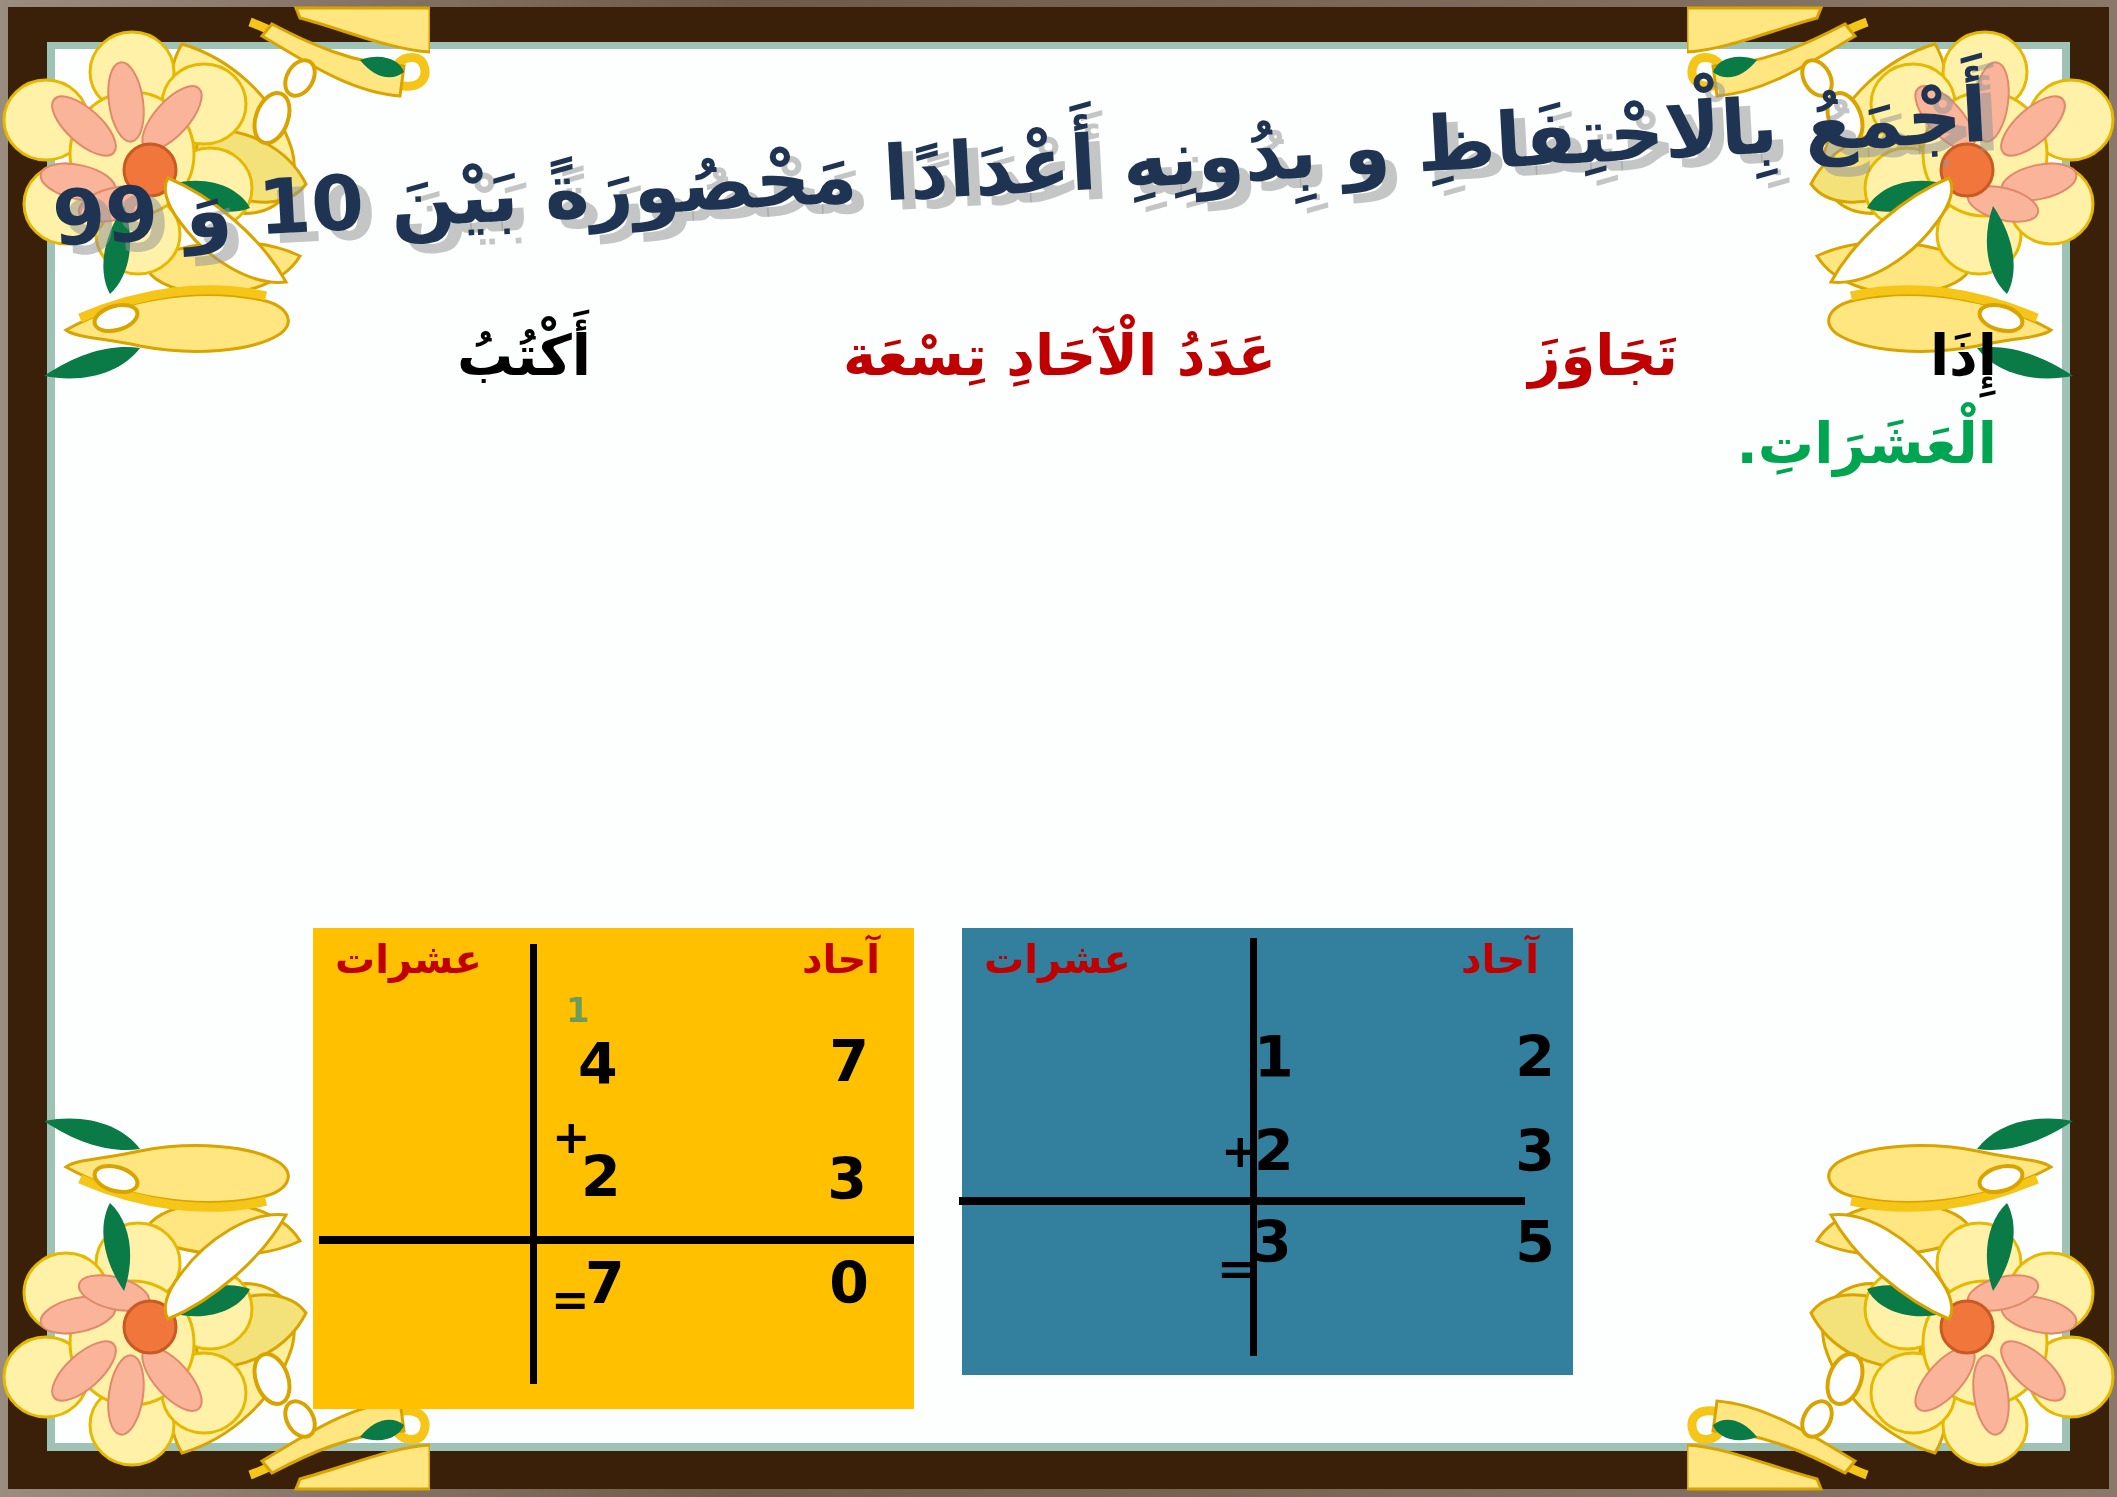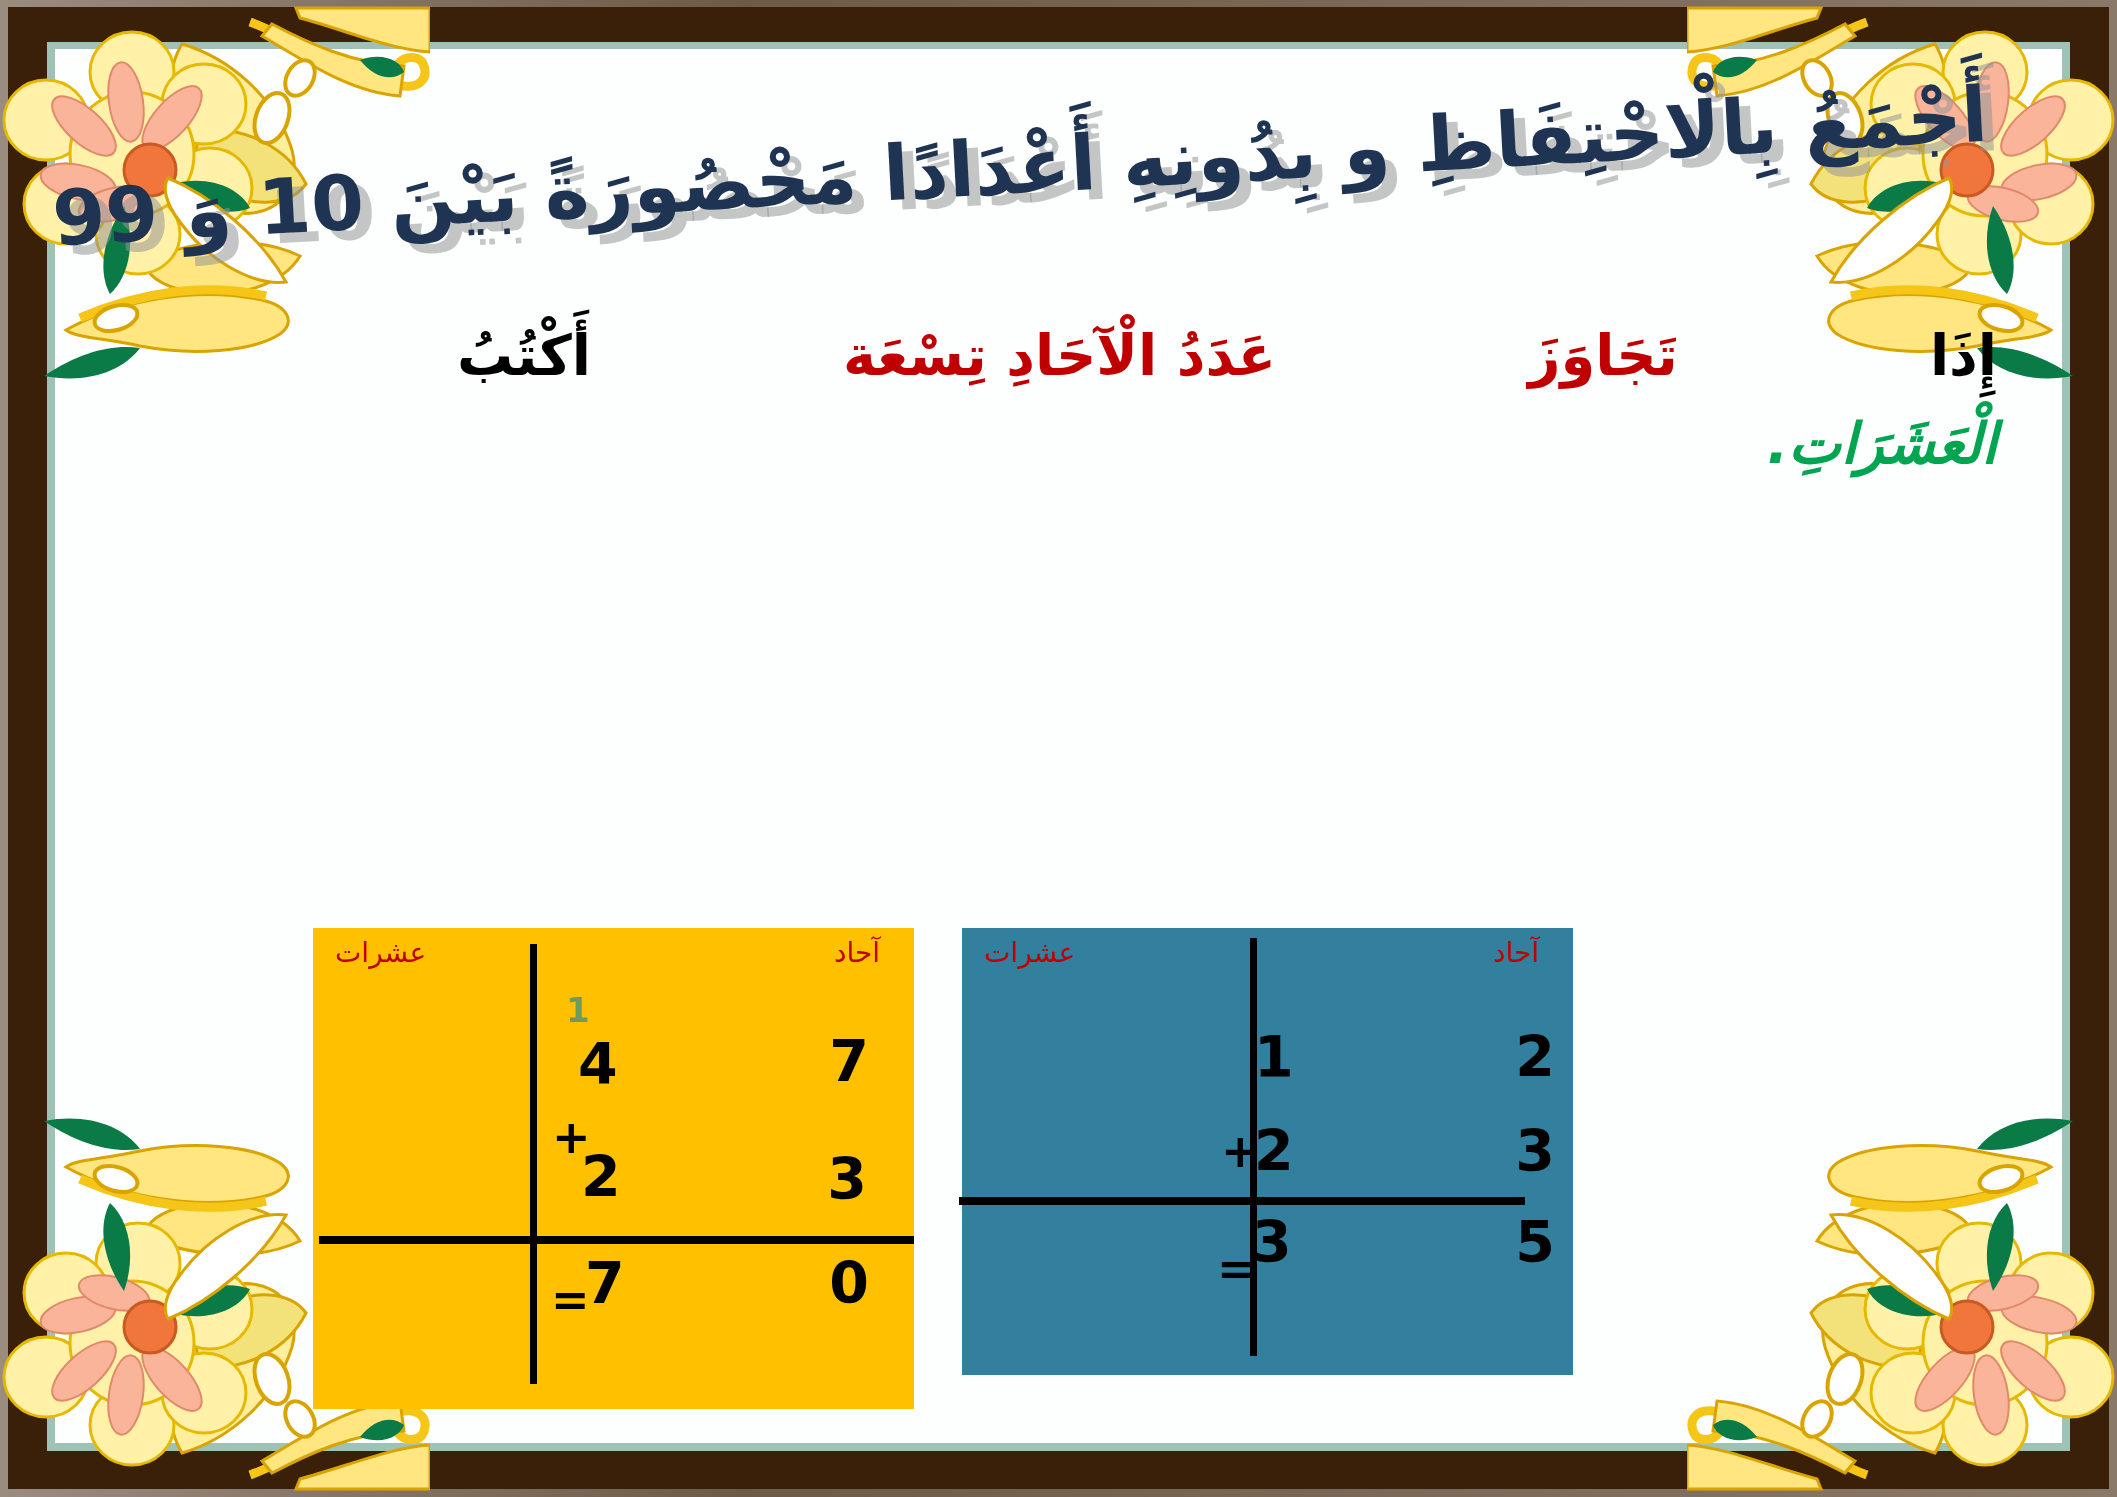--- a/index.html
+++ b/index.html
@@ -115,22 +115,22 @@
     position: relative;
     width: 100%;
     height: 100%;
   }
   .pv-yellow { background: #FFC000; left: 313px; top: 928px; width: 601px; height: 481px; }
   .pv-teal   { background: #327F9E; left: 962px; top: 928px; width: 611px; height: 447px; }
 
   .pv-head {
     position: absolute;
     top: 8px;
-    font-size: 28px;
-    font-weight: normal;
+    font-size: 40px;
+    font-weight: bold;
     color: #C00000;
     font-family: "DejaVu Sans", "Liberation Sans", sans-serif;
   }
   .pv-head.ones { right: 34px; }
   .pv-head.tens { left: 22px; }
 
   .pv-vline {
     position: absolute;
     width: 7px;
     background: #000000;
@@ -350,21 +350,21 @@
 
     <span class="ln">
       <span class="seg c-black">إِذَا</span>
       <span class="seg c-red">تَجَاوَزَ</span>
       <span class="seg c-red">عَدَدُ الْآحَادِ تِسْعَة</span>
       <span class="seg c-black">أَكْتُبُ</span>
     </span>
 
 
 
-    <span class="ln" style="text-align-last:right;font-style:italic;">
+    <span class="ln" style="text-align-last:right;">
       <span class="seg c-green">الْعَشَرَاتِ.</span>
     </span>
 
   </div>
 
   <div class="pv-table pv-yellow">
     <div class="pv-inner">
       <span class="pv-head tens">عشرات</span>
       <span class="pv-head ones">آحاد</span>
 

